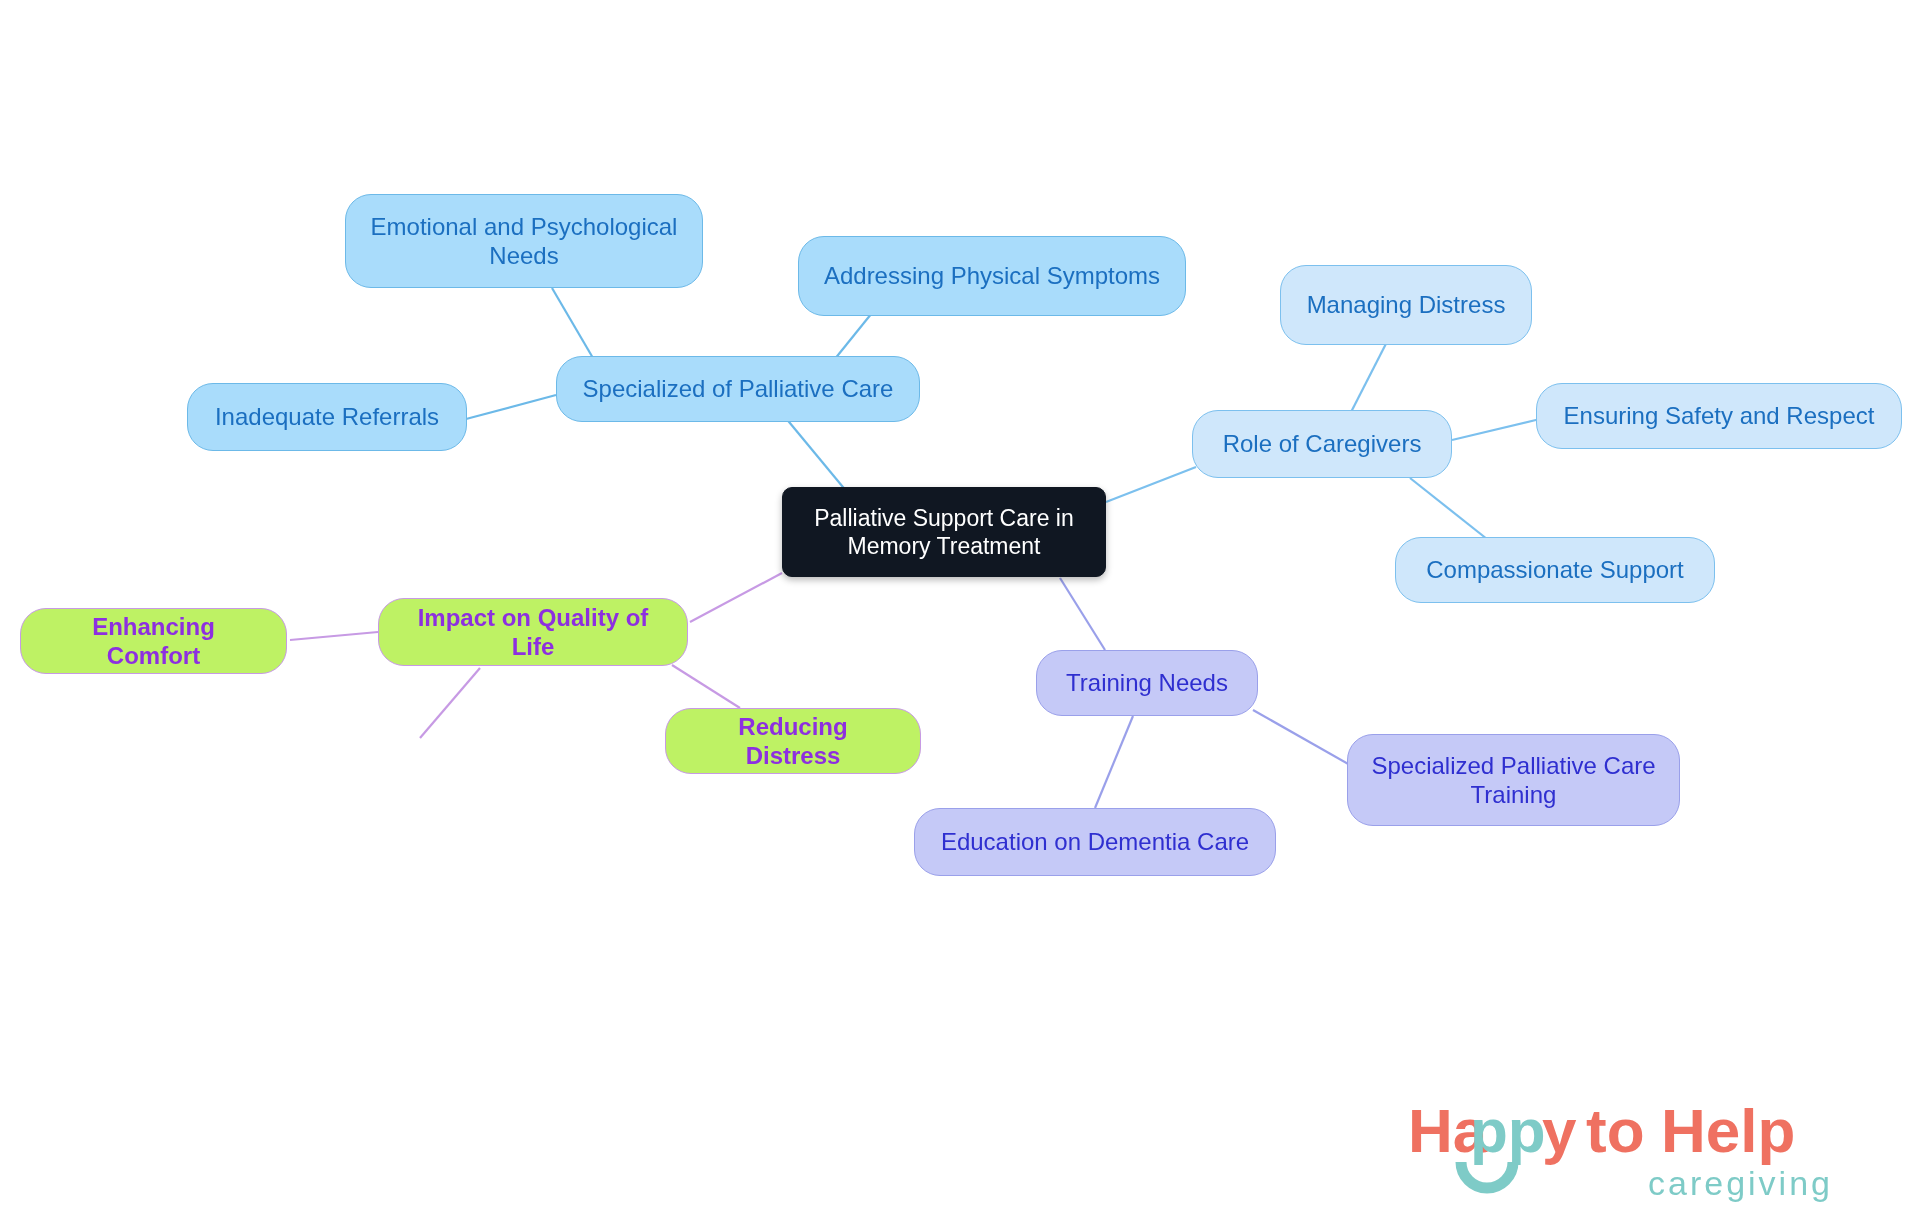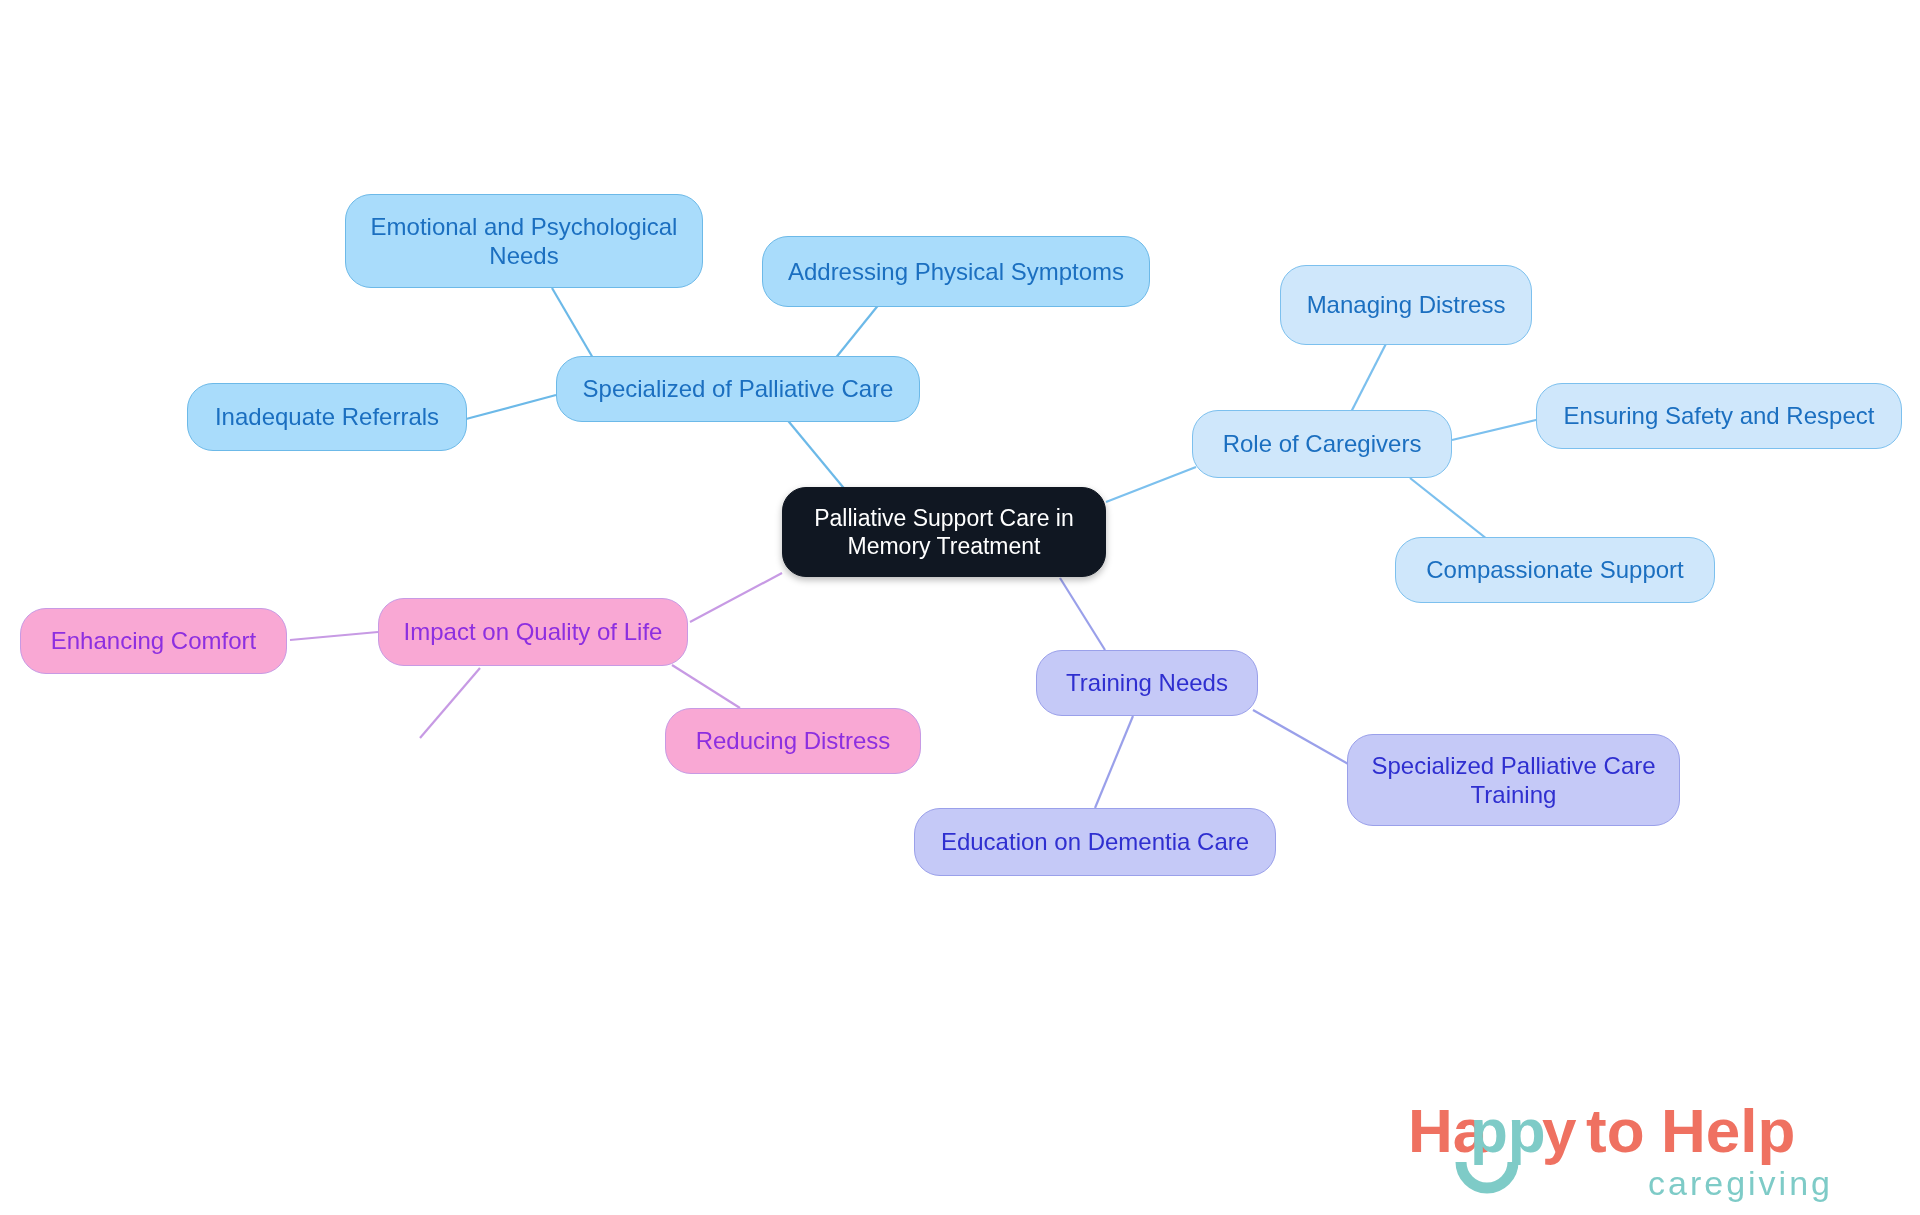--- a/index.html
+++ b/index.html
@@ -32,21 +32,21 @@
     border-style: solid;
     border-width: 1.5px;
     line-height: 1.22;
     padding: 6px 22px;
     white-space: pre-line;
   }
   .node-root {
     background: #101722;
     border-color: #101722;
     color: #ffffff;
-    border-radius: 24px;
+    border-radius: 10px;
     font-size: 23px;
     box-shadow: 0 3px 7px rgba(0,0,0,0.28);
   }
   .node-blue-main {
     background: #a9dcfb;
     border-color: #6cb9e8;
     color: #1b6fc0;
     font-size: 24px;
   }
   .node-blue-child {
@@ -55,24 +55,25 @@
     color: #1b6fc0;
     font-size: 24px;
   }
   .node-blue-pale {
     background: #cfe7fb;
     border-color: #7cc0ee;
     color: #1b6fc0;
     font-size: 24px;
   }
   .node-violet {
-    background: #f9a8d4;
+    background: #bef264;
     border-color: #c79ae4;
     color: #8d2fe0;
     font-size: 24px;
+    font-weight: bold;
   }
   .node-indigo {
     background: #c5c9f7;
     border-color: #9aa0ea;
     color: #2f2fd0;
     font-size: 24px;
   }
   #logo {
     position: absolute;
     left: 1408px;
@@ -120,21 +121,21 @@
   </svg>
 
   <div class="node node-root" style="left:782px; top:487px; width:324px; height:90px;">Palliative Support Care in
 Memory Treatment</div>
 
   <div class="node node-blue-main" style="left:556px; top:356px; width:364px; height:66px;">Specialized of Palliative Care</div>
 
   <div class="node node-blue-child" style="left:345px; top:194px; width:358px; height:94px;">Emotional and Psychological
 Needs</div>
 
-  <div class="node node-blue-child" style="left:762px; top:236px; width:388px; height:71px;">Addressing Physical Symptoms</div>
+  <div class="node node-blue-child" style="left:798px; top:236px; width:388px; height:80px;">Addressing Physical Symptoms</div>
 
   <div class="node node-blue-child" style="left:187px; top:383px; width:280px; height:68px;">Inadequate Referrals</div>
 
   <div class="node node-blue-pale" style="left:1192px; top:410px; width:260px; height:68px;">Role of Caregivers</div>
 
   <div class="node node-blue-pale" style="left:1280px; top:265px; width:252px; height:80px;">Managing Distress</div>
 
   <div class="node node-blue-pale" style="left:1536px; top:383px; width:366px; height:66px;">Ensuring Safety and Respect</div>
 
   <div class="node node-blue-pale" style="left:1395px; top:537px; width:320px; height:66px;">Compassionate Support</div>

